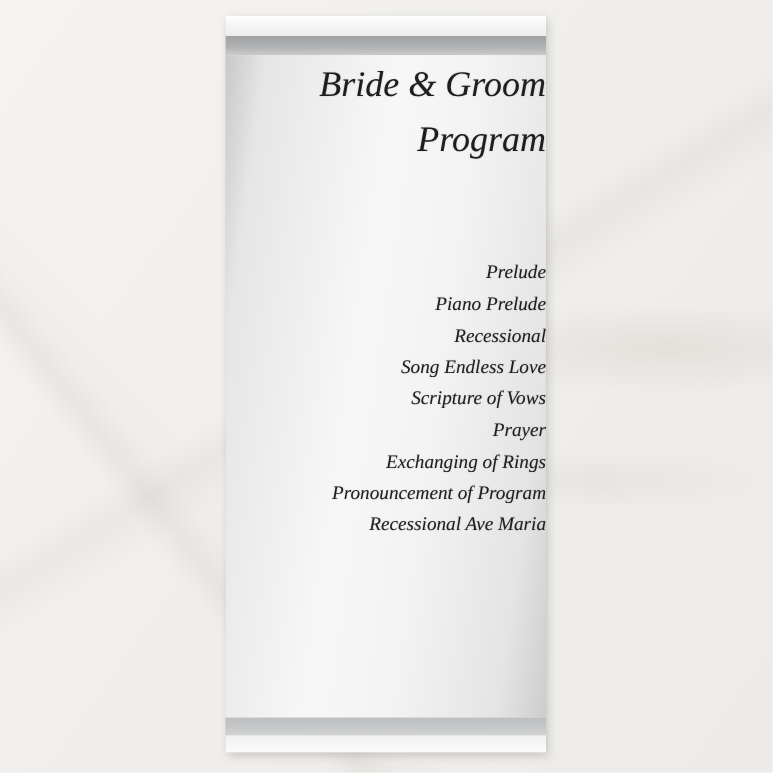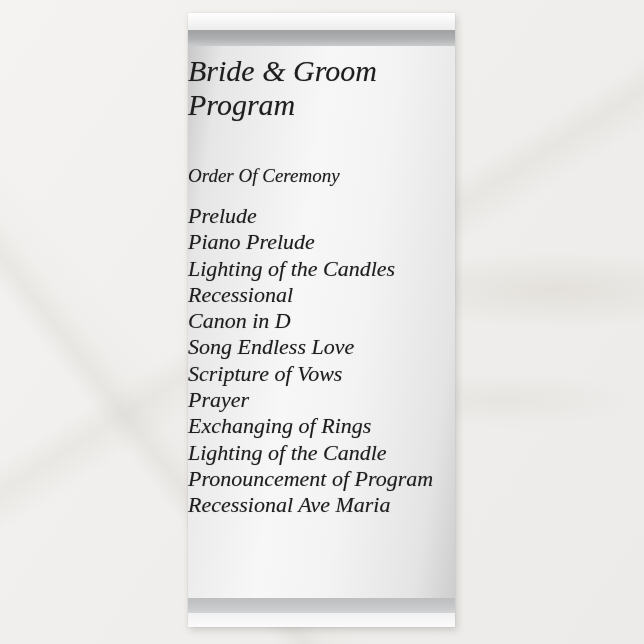--- a/index.html
+++ b/index.html
@@ -55,65 +55,61 @@
     background: linear-gradient(#bcbec0, var(--bottom_bar_gray) 60%, #d2d4d6);
   }
   .bottom-white {
     bottom: 0; height: 14px;
     background: linear-gradient(#f1f1f1, #fbfbfb);
   }
   
   .card-text {
     position: absolute;
     left: 0; width: 100%;
-    text-align: left;
+    text-align: right;
     font-style: italic;
     color: var(--text_color);
     text-shadow: 0 0 1px rgba(70,70,70,0.45);
     white-space: nowrap;
   }
   .title  { font-size: 30px; line-height: 36px; }
   .line1  { top: 40px; }
-  .line2  { top: 74px; font-family: Liberation Serif, serif; }
+  .line2  { top: 86px; font-family: Liberation Serif, serif; }
   .subtitle {
     top: 150px;
     font-size: 19px;
     line-height: 26px;
   }
   .list {
-    top: 190px;
-    font-size: 22px;
+    top: 202px;
+    font-size: 16px;
     line-height: 26.3px;
   }
   .list-line { white-space: nowrap; }
 </style>
 </head>
 <body>
 
 <div class="scene">
   <div class="marble"></div>
 
   <div class="card">
     <div class="band top-white"></div>
     <div class="band top-gray"></div>
     <div class="card-body"></div>
     <div class="band bottom-gray"></div>
     <div class="band bottom-white"></div>
 
     <div class="card-text title line1">Bride &amp; Groom</div>
     <div class="card-text title line2">Program</div>
-    <div class="card-text subtitle">Order Of Ceremony</div>
     <div class="card-text list">
         <div class="list-line">Prelude</div>
         <div class="list-line">Piano Prelude</div>
-        <div class="list-line">Lighting of the Candles</div>
         <div class="list-line">Recessional</div>
-        <div class="list-line">Canon in D</div>
         <div class="list-line">Song Endless Love</div>
         <div class="list-line">Scripture of Vows</div>
         <div class="list-line">Prayer</div>
         <div class="list-line">Exchanging of Rings</div>
-        <div class="list-line">Lighting of the Candle</div>
         <div class="list-line">Pronouncement of Program</div>
         <div class="list-line">Recessional Ave Maria</div>
       </div>
   </div>
 </div>
 
 </body></html>

